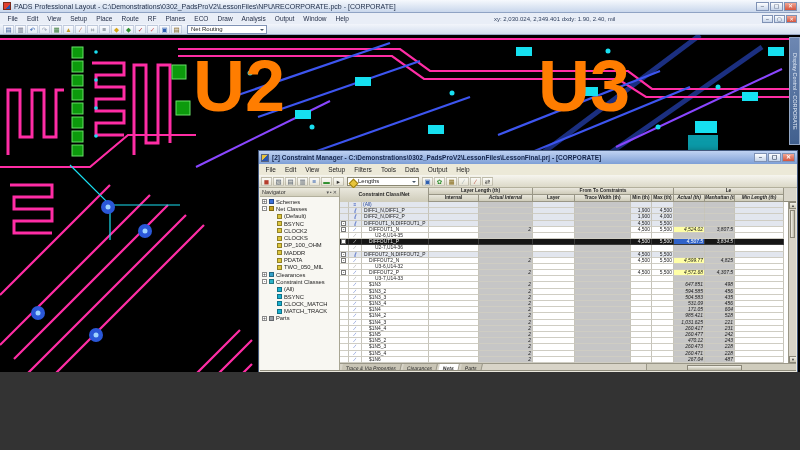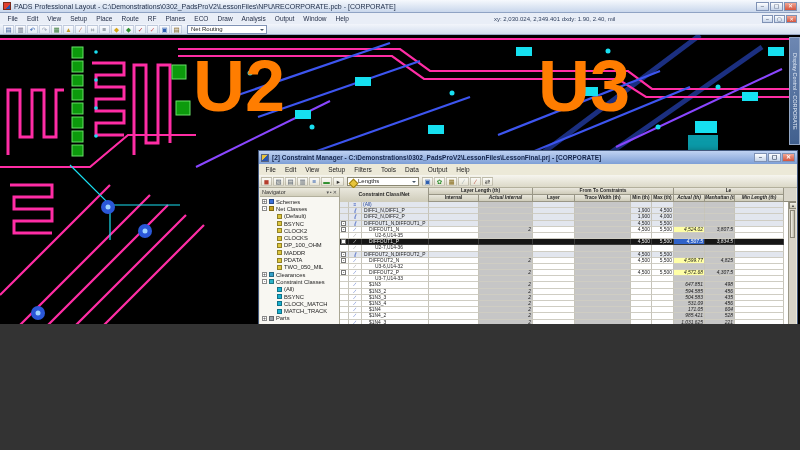--- a/index.html
+++ b/index.html
@@ -1,16 +1,16 @@
 <!DOCTYPE html>
 <html><head>
 <meta charset="utf-8">
 <style>
   html,body{margin:0;padding:0;background:#333;}
-  #root{position:relative;width:800px;height:324px;overflow:hidden;background:#000;
+  #root{position:relative;width:800px;height:372px;overflow:hidden;background:#000;
         font-family:"Liberation Sans",sans-serif;-webkit-font-smoothing:antialiased;}
   #root *{box-sizing:border-box;white-space:nowrap;}
 
   
   .app-titlebar{position:absolute;left:0;top:0;width:800px;height:13px;z-index:10;
     background:linear-gradient(#f6f9fd,#c9d7ec);border-bottom:1px solid #8fa3c4;
     display:flex;align-items:center;gap:3px;padding:0 3px;font-size:7px;color:#1b2a45;}
   .app-logo{width:8px;height:8px;background:linear-gradient(135deg,#e04030 60%,#2a56b0 60%);border:1px solid #7a2a1a;}
   .winbtns{margin-left:auto;display:flex;gap:1px;}
   .wbtn{width:13px;height:9px;border:1px solid #7f92b5;background:linear-gradient(#fdfeff,#c7d5ea);

